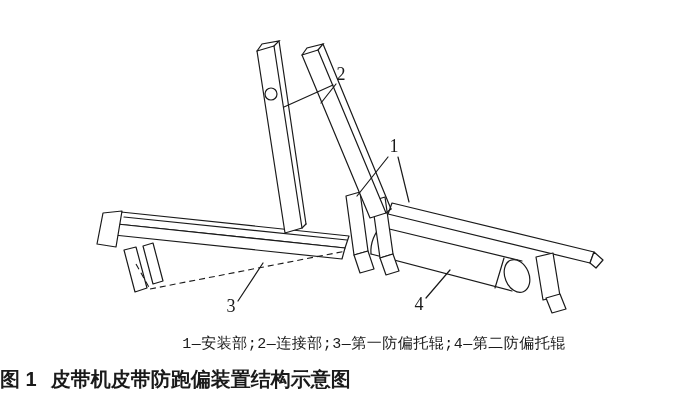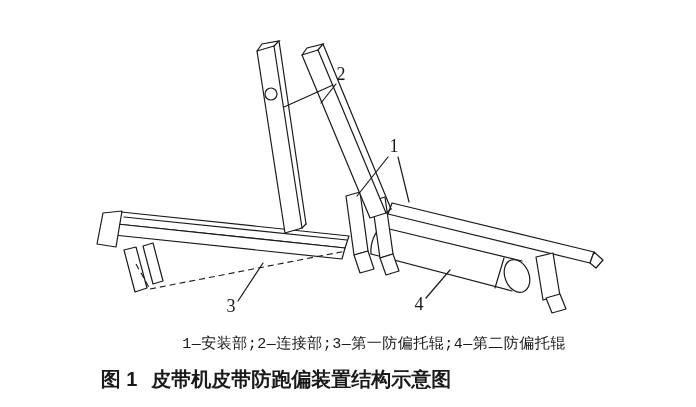--- a/index.html
+++ b/index.html
@@ -12,21 +12,21 @@
   .s{stroke:#1a1a1a;stroke-width:1.2;fill:#ffffff;stroke-linejoin:round;}
   .l{stroke:#1a1a1a;stroke-width:1.2;fill:none;stroke-linecap:round;}
   .dash{stroke:#1a1a1a;stroke-width:1.1;fill:none;stroke-dasharray:6 4;}
   .hole{stroke:#1a1a1a;stroke-width:1.2;fill:#ffffff;}
   .num{font-family:"Liberation Serif",serif;font-size:18px;fill:#1a1a1a;}
   .legend{
     position:absolute;top:334px;left:0;width:696px;text-align:center;
     font-size:15px;letter-spacing:0.5px;font-family:Liberation Mono, monospace;padding-left:26px;
   }
   .caption{
-    position:absolute;top:366px;left:0;width:552px;text-align:center;
+    position:absolute;top:366px;left:0;width:552px;
     font-size:20px;font-weight:bold;font-family:"Liberation Sans",sans-serif;
   }
   .caption .fig-no{margin-right:14px;}
 </style>
 </head>
 <body>
 
 <div class="page">
 
   <svg class="drawing" width="696" height="330" viewBox="0 0 696 330" xmlns="http://www.w3.org/2000/svg">

